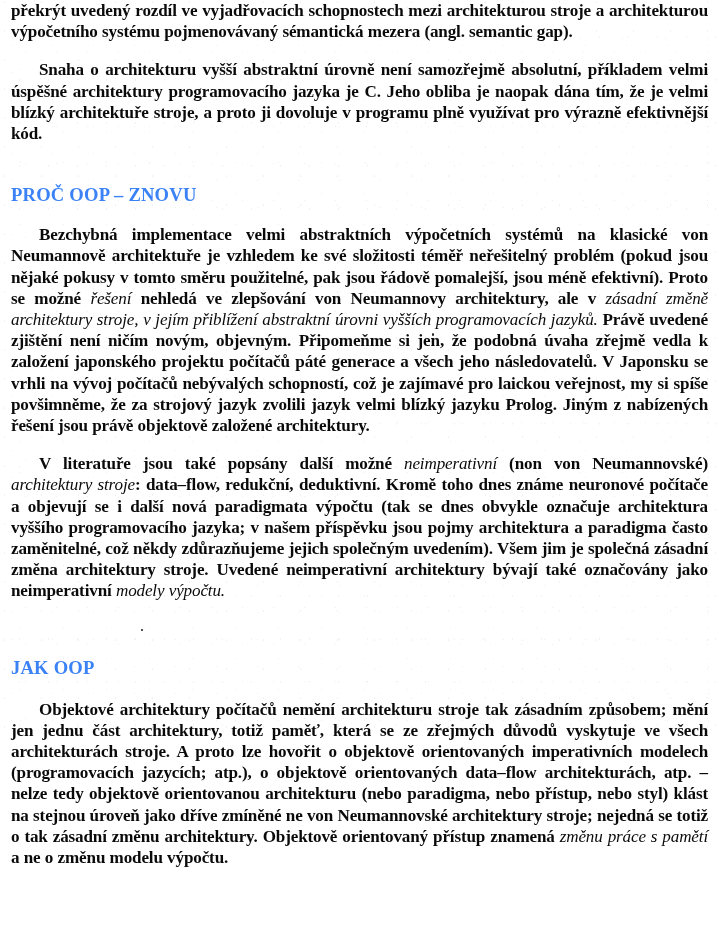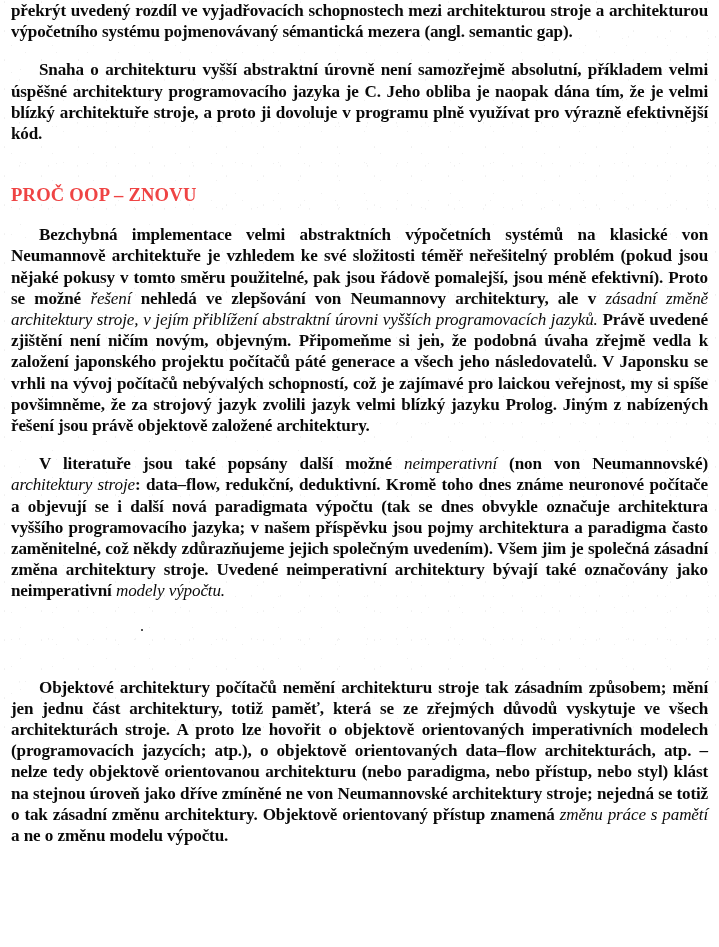--- a/index.html
+++ b/index.html
@@ -44,21 +44,21 @@
   }
   p.para .ind { display: inline-block; width: 28px; }
 
   h2.heading {
     margin: 0;
     padding: 0;
     font-size: 18.6px;
     line-height: 22px;
     font-weight: 700;
     letter-spacing: 0.2px;
-    color: #ef4444;
+    color: #3b82f6;
     font-family: "Liberation Serif", "DejaVu Serif", serif;
   }
 
   .gap-para   { height: 17px; }
   .gap-h-top  { height: 40px; }
   .gap-h-bot  { height: 18px; }
   .gap-h2-top { height: 55px; }
   .gap-h2-bot { height: 20px; }
 
   em.it  { font-style: italic; font-weight: 400; }
@@ -92,20 +92,21 @@
       <p class="para"><span>překrýt uvedený rozdíl ve vyjadřovacích schopnostech mezi architekturou stroje a architekturou výpočetního systému pojmenovávaný sémantická mezera (angl. semantic gap).</span></p>
       <div class="gap-para"></div>
       <p class="para"><span class="ind"></span><span>Snaha o architekturu vyšší abstraktní úrovně není samozřejmě absolutní, příkladem velmi úspěšné architektury programovacího jazyka je C. Jeho obliba je naopak dána tím, že je velmi blízký architektuře stroje, a proto ji dovoluje v programu plně využívat pro výrazně efektivnější kód.</span></p>
       <div class="gap-h-top"></div>
       <h2 class="heading">PROČ OOP – ZNOVU</h2>
       <div class="gap-h-bot"></div>
       <p class="para"><span class="ind"></span><span>Bezchybná implementace velmi abstraktních výpočetních systémů na klasické von Neumannově architektuře je vzhledem ke své složitosti téměř neřešitelný problém (pokud jsou nějaké pokusy v tomto směru použitelné, pak jsou řádově pomalejší, jsou méně efektivní). Proto se možné </span><em class="it">řešení</em><span> nehledá ve zlepšování von Neumannovy architektury, ale v </span><em class="it">zásadní změně architektury stroje, v jejím přiblížení abstraktní úrovni vyšších programovacích jazyků.</em><span> Právě uvedené zjištění není ničím novým, objevným. Připomeňme si jen, že podobná úvaha zřejmě vedla k založení japonského projektu počítačů páté generace a všech jeho následovatelů. V Japonsku se vrhli na vývoj počítačů nebývalých schopností, což je zajímavé pro laickou veřejnost, my si spíše povšimněme, že za strojový jazyk zvolili jazyk velmi blízký jazyku Prolog. Jiným z nabízených řešení jsou právě objektově založené architektury.</span></p>
       <div class="gap-para"></div>
       <p class="para"><span class="ind"></span><span>V literatuře jsou také popsány další možné </span><em class="it">neimperativní</em><span> (non von Neumannovské) </span><em class="it">architektury stroje</em><span>: data–flow, redukční, deduktivní. Kromě toho dnes známe neuronové počítače a objevují se i další nová paradigmata výpočtu (tak se dnes obvykle označuje architektura vyššího programovacího jazyka; v našem příspěvku jsou pojmy architektura a paradigma často zaměnitelné, což někdy zdůrazňujeme jejich společným uvedením). Všem jim je společná zásadní změna architektury stroje. Uvedené neimperativní architektury bývají také označovány jako neimperativní </span><em class="it">modely výpočtu.</em></p>
       <div class="gap-h2-top"></div>
+      <h2 class="heading">JAK OOP</h2>
       <div class="gap-h2-bot"></div>
       <p class="para"><span class="ind"></span><span>Objektové architektury počítačů nemění architekturu stroje tak zásadním způsobem; mění jen jednu část architektury, totiž paměť, která se ze zřejmých důvodů vyskytuje ve všech architekturách stroje. A proto lze hovořit o objektově orientovaných imperativních modelech (programovacích jazycích; atp.), o objektově orientovaných data–flow architekturách, atp. – nelze tedy objektově orientovanou architekturu (nebo paradigma, nebo přístup, nebo styl) klást na stejnou úroveň jako dříve zmíněné ne von Neumannovské architektury stroje; nejedná se totiž o tak zásadní změnu architektury. Objektově orientovaný přístup znamená </span><em class="it">změnu práce s pamětí</em><span> a ne o změnu modelu výpočtu.</span></p>
     </div>
   <div class="grain"></div>
   <div class="speck" style="left:604px; top:72px; width:2px; height:2px;"></div>
   <div class="speck" style="left:432px; top:333px; width:2px; height:3px;"></div>
   <div class="speck" style="left:141px; top:629px; width:2px; height:2px;"></div>
 </div>
 
 </body></html>

